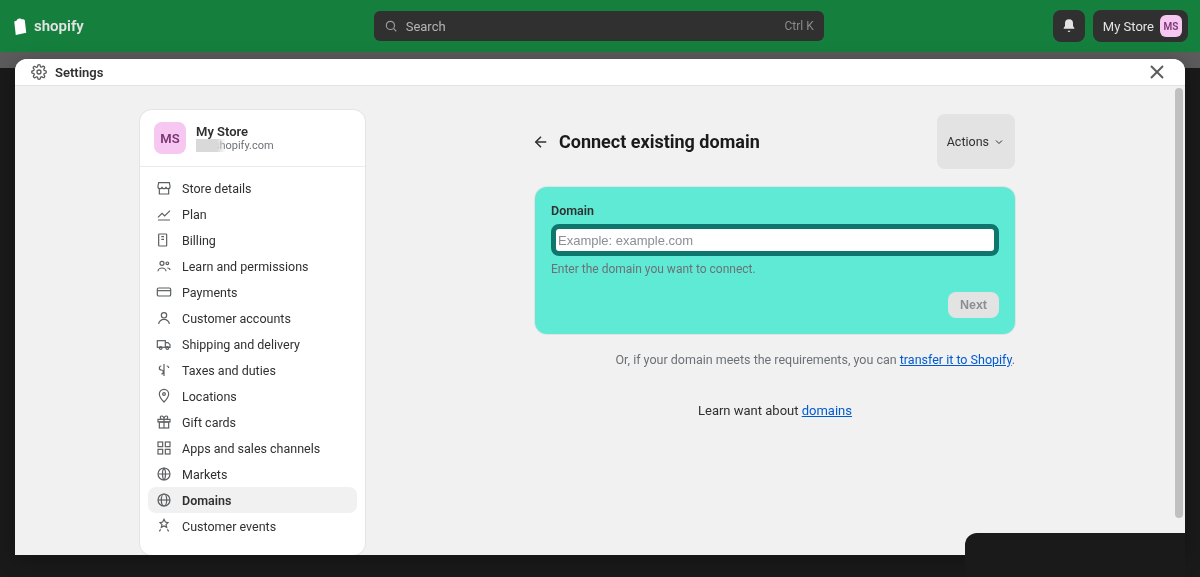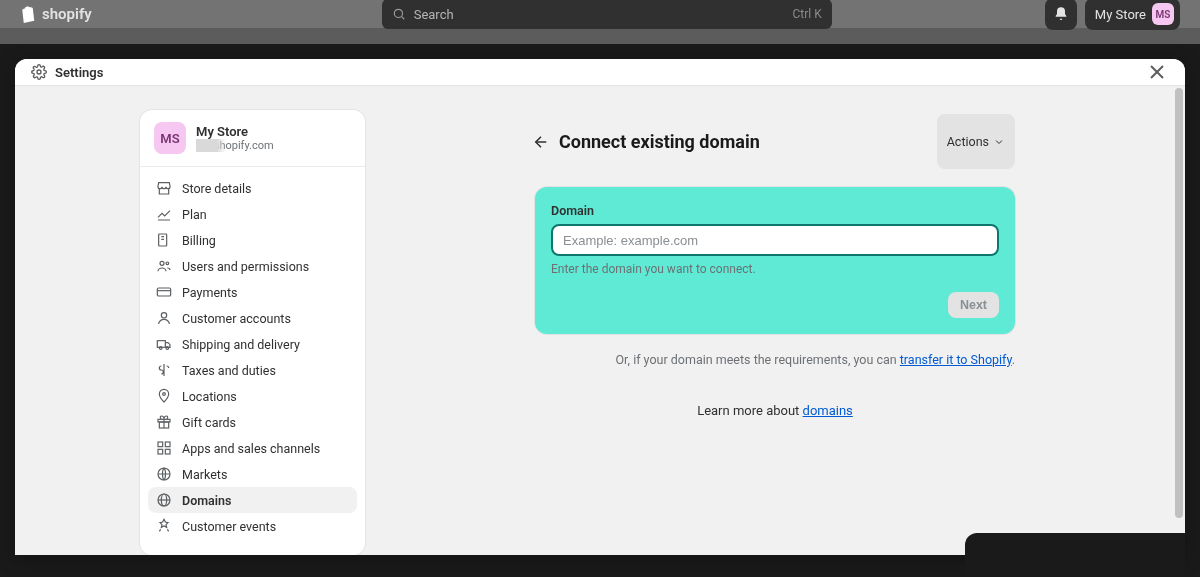--- a/index.html
+++ b/index.html
@@ -1,17 +1,17 @@
 <!DOCTYPE html>
 <html><head>
 <meta charset="utf-8">
 <style>
   * { box-sizing: border-box; margin: 0; padding: 0; }
   html, body { width: 1200px; height: 577px; overflow: hidden; font-family: -apple-system, BlinkMacSystemFont, "Segoe UI", Roboto, sans-serif; background:#1a1a1a; }
-  .topbar { height: 28px; background: #737373; display:flex; align-items:center; padding:0 20px; color:#e3e3e3; }
+  .topbar { height: 52px; background: #15803d; display:flex; align-items:center; padding:0 12px; color:#e3e3e3; }
   .logo { display:flex; align-items:center; font-weight:600; font-size:15px; gap:4px; }
   .logo svg { width:18px; height:18px; fill:#fff; }
   .search-wrap { flex:0 0 auto; margin-left:290px; }
   .search { width:450px; height:30px; background:#303030; border-radius:6px; display:flex; align-items:center; padding:0 10px; color:#b5b5b5; font-size:13px; }
   .search .sicon { width:14px; height:14px; margin-right:8px; opacity:.8; }
   .search .kbd { margin-left:auto; font-size:12px; color:#8a8a8a; }
   .top-right { margin-left:auto; display:flex; align-items:center; gap:8px; }
   .bell { width:32px; height:32px; background:#303030; border-radius:8px; display:flex; align-items:center; justify-content:center; }
   .bell svg { width:16px; height:16px; fill:#e3e3e3; }
   .store-chip { height:32px; background:#303030; border-radius:8px; display:flex; align-items:center; padding:0 6px 0 10px; gap:6px; color:#e3e3e3; font-size:13px; }
@@ -42,21 +42,21 @@
   .main { flex:1; padding:28px 0 0 0; display:flex; flex-direction:column; align-items:center; }
   .page-head { width:480px; display:flex; align-items:center; margin-bottom:18px; position:relative; }
   .back { width:24px; height:24px; display:flex; align-items:center; justify-content:center; color:#303030; cursor:pointer; position:absolute; left:-6px; }
   .back svg{width:18px;height:18px;}
   .page-title { font-size:18px; font-weight:700; color:#1a1a1a; margin-left:24px; }
   .actions { margin-left:auto; background:#e3e3e3; border-radius:8px; padding:20px 10px; font-size:12.5px; color:#303030; display:flex; align-items:center; gap:4px; cursor:pointer; }
   .actions svg{width:12px;height:12px;}
 
   .card { width:480px; background:#5eead4; border-radius:12px; padding:16px; box-shadow:0 0 0 1px rgba(0,0,0,.06); }
   .field-label { font-size:12.5px; font-weight:600; color:#303030; margin-bottom:6px; }
-  .input { width:100%; height:32px; border:2px solid #0f766e; border-radius:8px; padding:0 10px; font-size:13px; color:#303030; }
+  .input { width:100%; height:32px; border:5px solid #0f766e; border-radius:8px; padding:0 2px; font-size:13px; color:#303030; }
   .input::placeholder { color:#8a8f93; }
   .help { font-size:12px; color:#6d7175; margin-top:6px; }
   .card-foot { display:flex; justify-content:flex-end; margin-top:16px; }
   .btn-next { background:#e3e3e3; color:#8a8f93; border:none; border-radius:8px; padding:6px 12px; font-size:12.5px; font-weight:600; cursor:not-allowed; }
 
   .below { width:480px; text-align:right; font-size:12.5px; color:#6d7175; margin-top:18px; }
   .below a { color:#005bd3; text-decoration:underline; cursor:pointer; }
   .learn { width:480px; text-align:center; font-size:13px; color:#303030; margin-top:36px; }
   .learn a { color:#005bd3; text-decoration:underline; }
 
@@ -148,21 +148,21 @@
           </div>
           <div class="nav-item">
             <span class="ico">
               <svg viewBox="0 0 24 24" fill="none" stroke="currentColor" stroke-width="1.8">
                 <circle cx="9" cy="8" r="3"></circle>
                 <path d="M3 20c0-3 3-5 6-5s6 2 6 5"></path>
                 <circle cx="17" cy="8" r="2"></circle>
                 <path d="M21 18c0-2-2-3-4-3"></path>
               </svg>
             </span>
-            <span>Users and permissions</span>
+            <span>Learn and permissions</span>
           </div>
           <div class="nav-item">
             <span class="ico">
               <svg viewBox="0 0 24 24" fill="none" stroke="currentColor" stroke-width="1.8">
                 <rect x="2" y="6" width="20" height="12" rx="2"></rect>
                 <line x1="2" y1="10" x2="22" y2="10"></line>
               </svg>
             </span>
             <span>Payments</span>
           </div>
@@ -280,21 +280,21 @@
         <div class="card-foot">
           <button class="btn-next">Next</button>
         </div>
       </div>
 
       <div class="below">
         <span>Or, if your domain meets the requirements, you can </span><a>transfer it to Shopify</a><span>.</span>
       </div>
 
       <div class="learn">
-        <span>Learn more about </span><a>domains</a>
+        <span>Learn want about </span><a>domains</a>
       </div>
     </div>
 
     <div class="modal-scroll">
       <div class="modal-scroll-thumb"></div>
     </div>
   </div>
 </div>
 
 <div class="footer-dark"></div>

